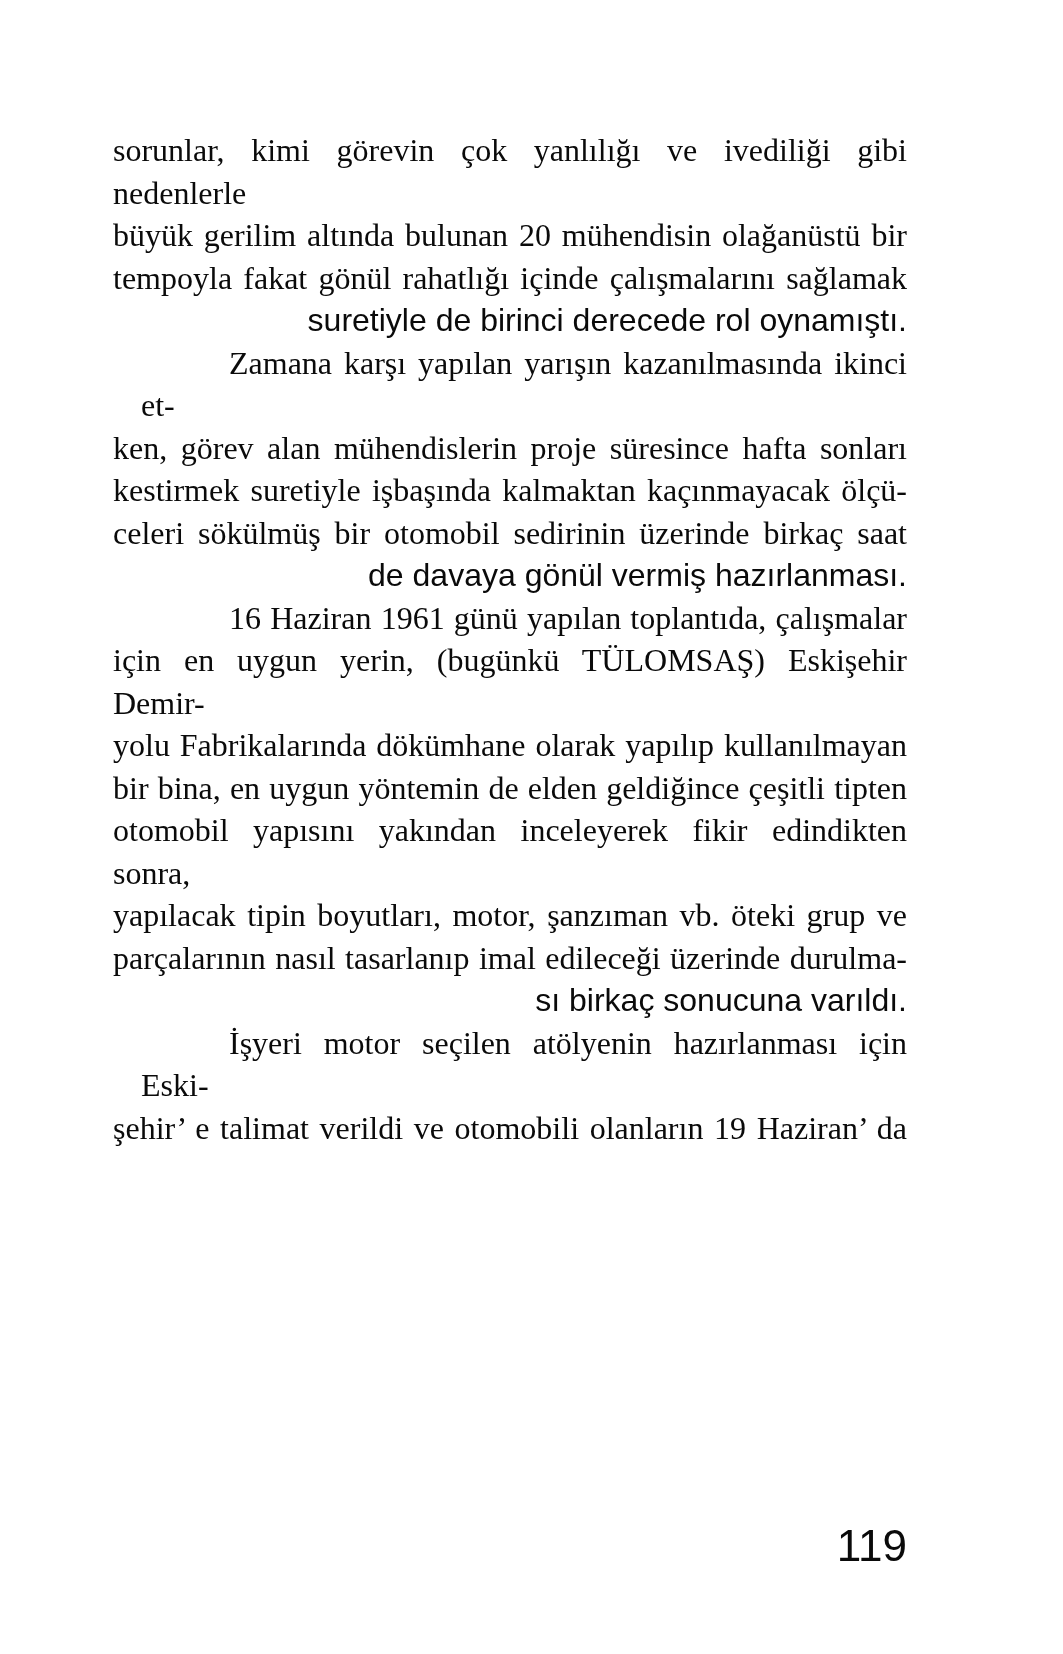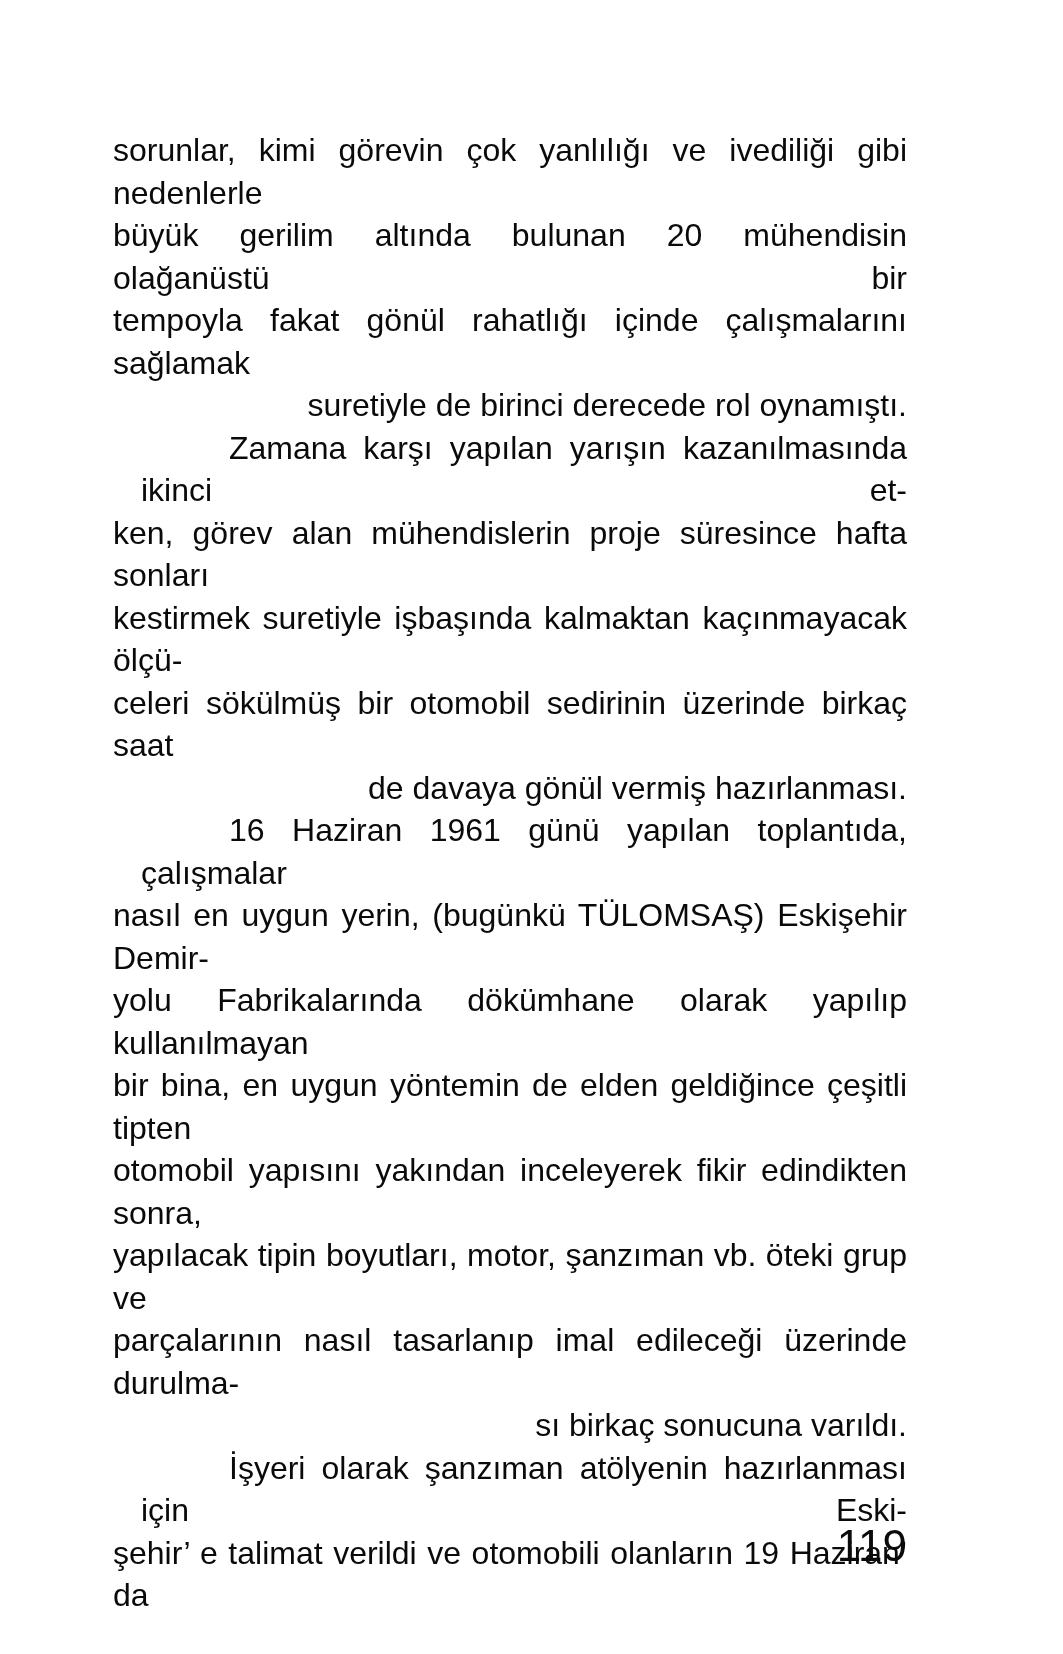--- a/index.html
+++ b/index.html
@@ -28,20 +28,21 @@
     margin: 0;
     padding: 0;
   }
   .line {
     text-align: right;
     white-space: normal;
   }
   .line.just {
     text-align: justify;
     text-align-last: justify;
+    font-family: Liberation Serif, serif;
   }
   .line.indent {
     text-indent: 88px;
     margin-left: 28px;
   }
   .page-number {
     position: absolute;
     left: 113px;
     top: 1526px;
     width: 794px;
@@ -64,27 +65,27 @@
       </div>
       <div class="paragraph">
         <div class="line just indent">Zamana karşı yapılan yarışın kazanılmasında ikinci et-</div>
         <div class="line just">ken, görev alan mühendislerin proje süresince hafta sonları</div>
         <div class="line just">kestirmek suretiyle işbaşında kalmaktan kaçınmayacak ölçü-</div>
         <div class="line just">celeri sökülmüş bir otomobil sedirinin üzerinde birkaç saat</div>
         <div class="line">de davaya gönül vermiş hazırlanması.</div>
       </div>
       <div class="paragraph">
         <div class="line just indent">16 Haziran 1961 günü yapılan toplantıda, çalışmalar</div>
-        <div class="line just">nasıl en uygun yerin, (bugünkü TÜLOMSAŞ)  Eskişehir Demir-</div>
+        <div class="line just">için en uygun yerin, (bugünkü TÜLOMSAŞ)  Eskişehir Demir-</div>
         <div class="line just">yolu Fabrikalarında dökümhane olarak yapılıp kullanılmayan</div>
         <div class="line just">bir bina, en uygun yöntemin de elden geldiğince çeşitli tipten</div>
         <div class="line just">otomobil yapısını yakından inceleyerek fikir edindikten sonra,</div>
         <div class="line just">yapılacak tipin boyutları, motor, şanzıman vb. öteki grup ve</div>
         <div class="line just">parçalarının nasıl tasarlanıp imal edileceği üzerinde durulma-</div>
         <div class="line">sı birkaç sonucuna varıldı.</div>
       </div>
       <div class="paragraph">
-        <div class="line just indent">İşyeri olarak şanzıman atölyenin hazırlanması için Eski-</div>
+        <div class="line just indent">İşyeri motor seçilen atölyenin hazırlanması için Eski-</div>
         <div class="line just">şehir’ e talimat verildi ve otomobili olanların 19 Haziran’ da</div>
       </div>
     </div>
   <div class="page-number">119</div>
 </main>
 
 </body></html>

